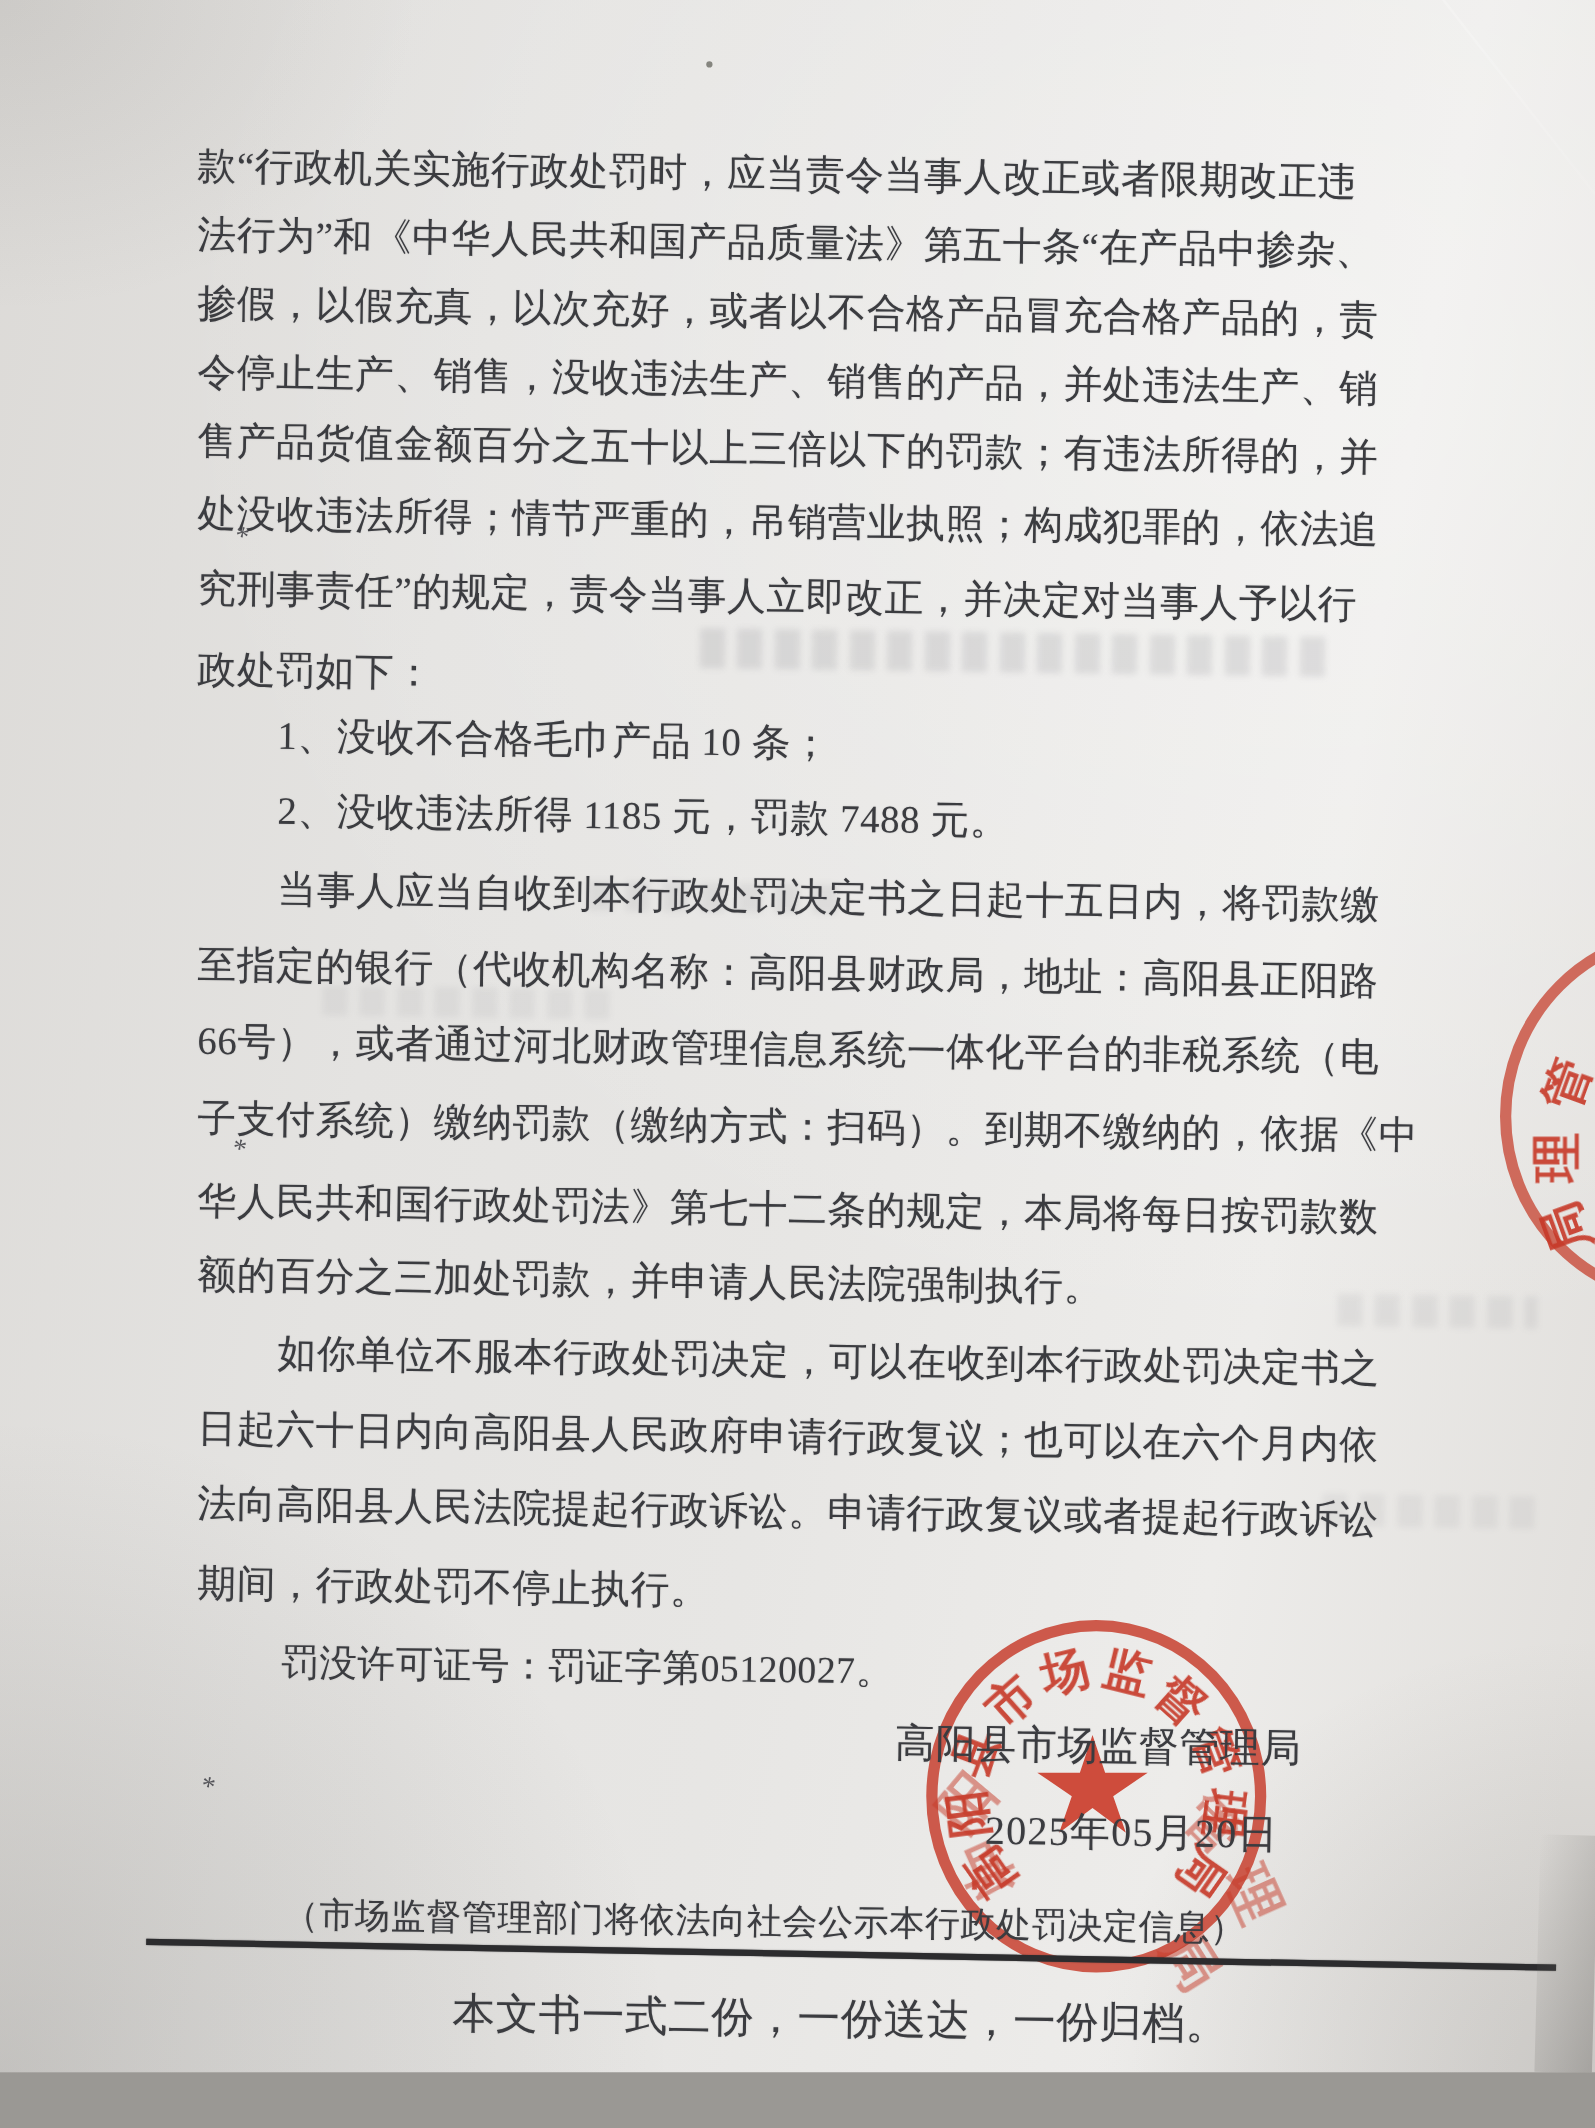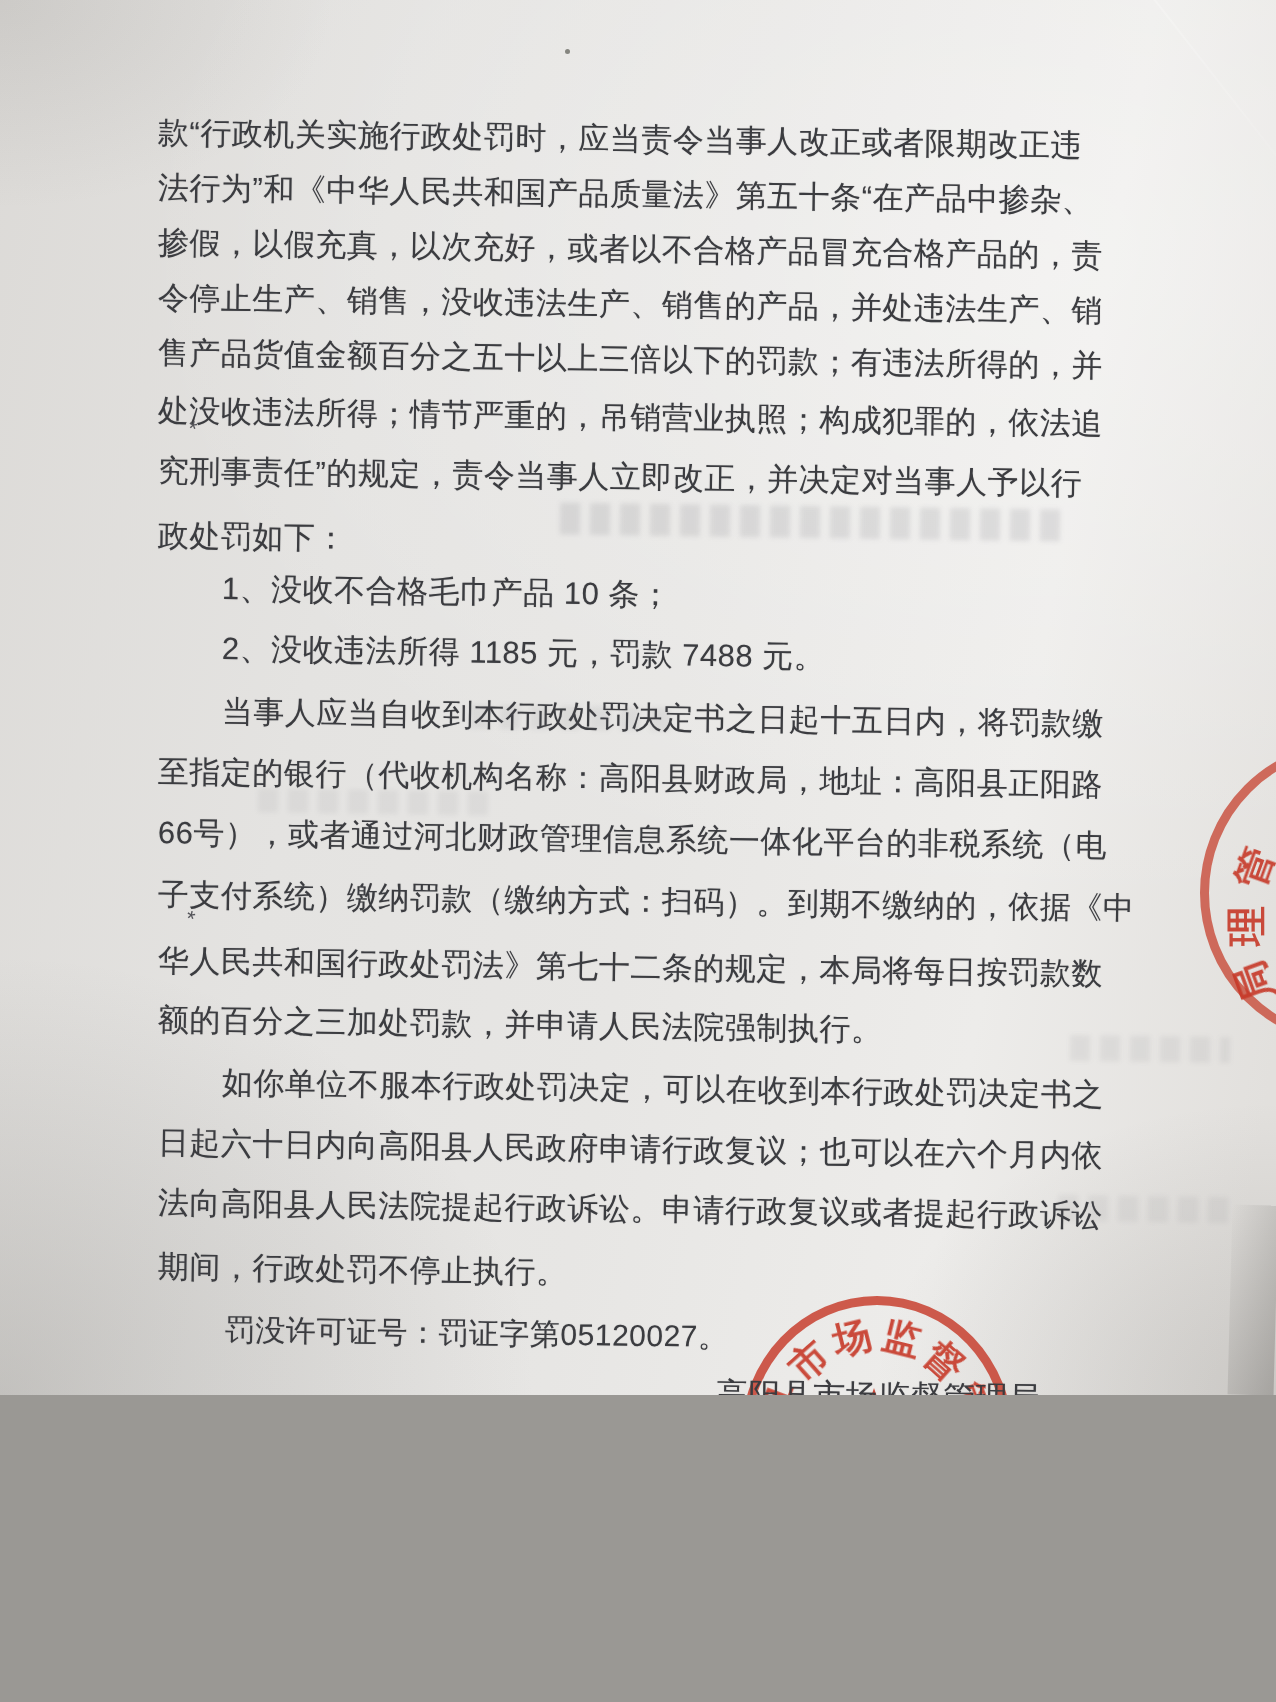--- a/index.html
+++ b/index.html
@@ -1,18 +1,18 @@
 <!DOCTYPE html>
 <html><head>
 <meta charset="utf-8">
 <style>
   html,body{margin:0;padding:0;background:#9a9894;}
   #page{
-    position:relative;width:1276px;height:1395px;overflow:hidden;
-    font-family:Liberation Sans, sans-serif;
+    position:relative;width:1276px;height:1658px;overflow:hidden;
+    font-family:Liberation Serif, serif;
     background:
       radial-gradient(60% 45% at 0% 100%, rgba(88,85,80,0.22), rgba(88,85,80,0) 70%),
       radial-gradient(45% 30% at 100% 100%, rgba(95,92,88,0.18), rgba(95,92,88,0) 70%),
       radial-gradient(35% 20% at 0% 0%, rgba(110,108,104,0.14), rgba(110,108,104,0) 75%),
       radial-gradient(120% 80% at 82% 18%, rgba(255,255,255,0.38), rgba(255,255,255,0) 60%),
       linear-gradient(100deg,#dcdad7 0%,#e4e3e1 28%,#e7e6e4 52%,#edecea 76%,#e2e0dd 96%);
   }
   .tline{
     position:absolute;white-space:nowrap;color:#3b3c40;font-size:31px;
     letter-spacing:0.5px;transform:rotate(0.8deg);transform-origin:0 50%;

